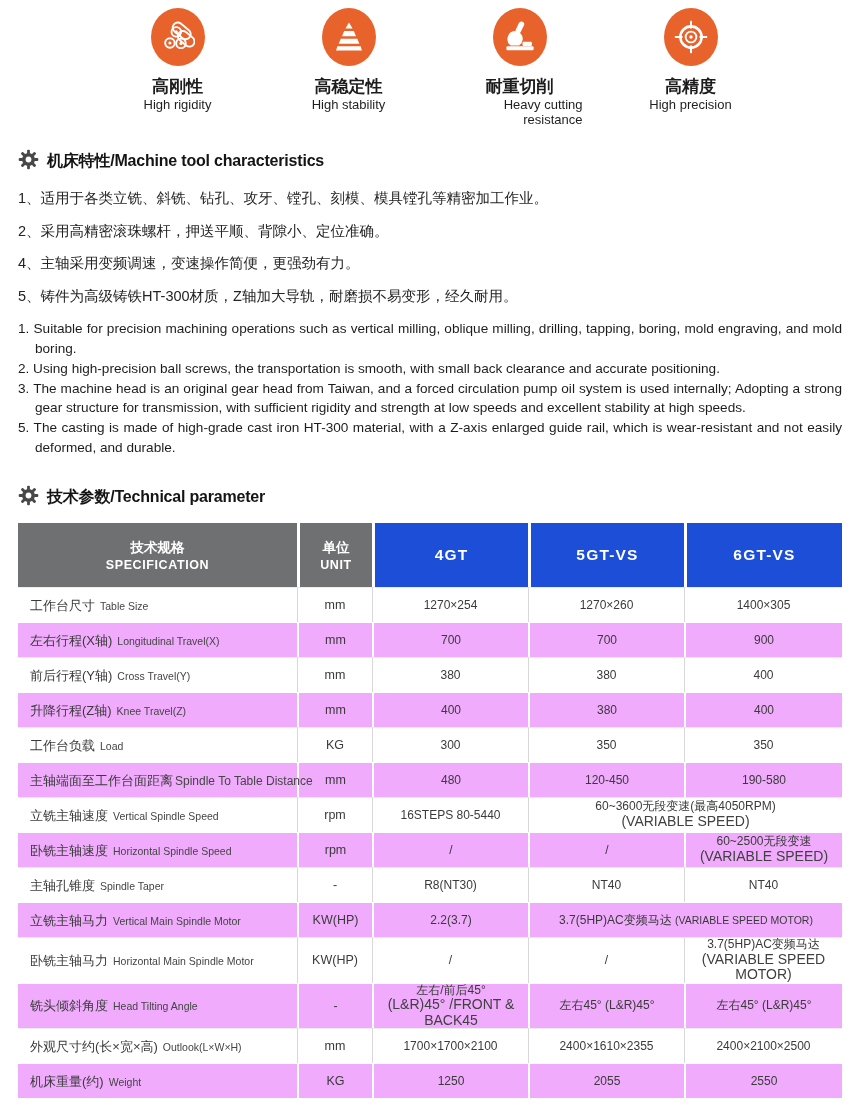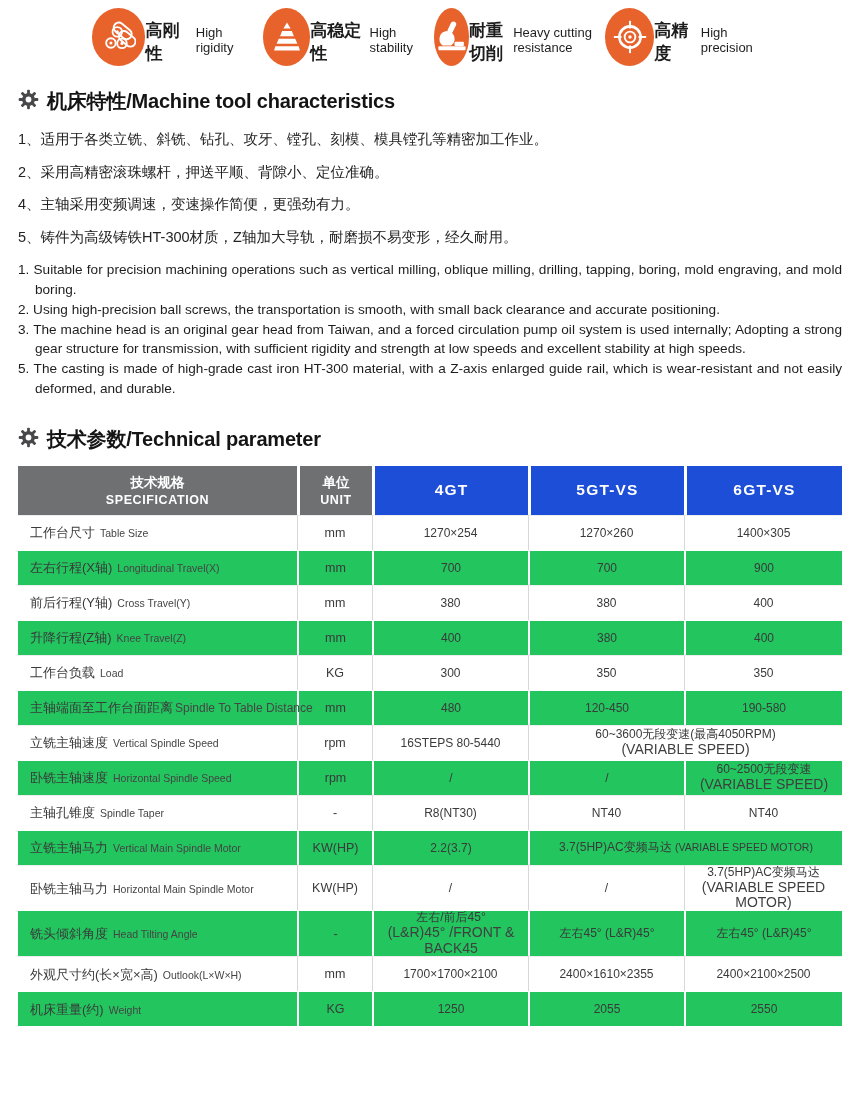--- a/index.html
+++ b/index.html
@@ -8,51 +8,51 @@
     height: 1109px;
     background: #ffffff;
     font-family: "Liberation Sans", "DejaVu Sans", sans-serif;
     color: #303030;
     overflow: hidden;
   }
   .page { padding-top: 8px; }
 
   
   .features { display: flex; justify-content: space-between; padding: 0 84px 0 92px; }
-  .feature { width: 172px; display: flex; align-items: center; }
+  .feature { width: 172px; display: flex; flex-direction: column; align-items: center; }
   .f-circle {
     width: 54px; height: 58px; border-radius: 50%;
     display: flex; align-items: center; justify-content: center;
     background: #E8622C;
   }
   .f-zh { margin-top: 9px; font-size: 17px; font-weight: 700; color: #1c1c1c; }
-  .f-en { margin-top: 8px; font-size: 13px; color: #1f1f1f; text-align: left; max-width: 126px; line-height: 1.12; }
+  .f-en { margin-top: 0; font-size: 13px; color: #1f1f1f; text-align: right; max-width: 126px; line-height: 1.12; }
 
   
   .section-title { display: flex; align-items: center; gap: 8px; margin: 22px 0 0 18px; }
-  .st-text { font-size: 20px; font-weight: 700; color: #141414; letter-spacing: -0.2px; }
+  .st-text { font-size: 16px; font-weight: 700; color: #141414; letter-spacing: -0.2px; }
 
   
   .zh-list { margin: 15px 18px 0 18px; font-size: 14.5px; color: #232323; }
   .zh-item { margin-bottom: 13.5px; }
   .en-list { margin: 1px 18px 0 18px; font-size: 13.6px; line-height: 1.46; color: #1d1d1d; }
   .en-item { padding-left: 17px; text-indent: -17px; text-align: justify; }
 
   
   table { border-collapse: separate; border-spacing: 0; width: 824px; margin: 13px 18px 0 18px; table-layout: fixed; }
-  thead th { height: 49px; vertical-align: middle; text-align: center; margin-left: 40px; }
+  thead th { height: 64px; vertical-align: middle; text-align: center; margin-left: 40px; }
   th.h-spec, th.h-unit { background: #6F7072; color: #fff; }
   th.h-model { background: #1d4ed8; color: #fff; font-size: 15.5px; font-weight: 700; letter-spacing: 1.2px; border-left: 3px solid #fff; }
   th.h-unit { border-left: 3px solid #fff; }
   .h-zh { font-size: 13.5px; font-weight: 700; display: block; }
   .h-en { font-size: 12.5px; font-weight: 700; letter-spacing: 0.6px; display: block; margin-top: 1px; }
 
   tbody td { height: 35px; vertical-align: middle; }
   tr.white td { background: #ffffff; border-left: 1px solid #d8d8d9; border-top: 1px solid #ededee; }
-  tr.gray  td { background: #22c55e; border-left: 2px solid #ffffff; border-top: 1px solid #ffffff; }
+  tr.gray  td { background: #f0abfc; border-left: 2px solid #ffffff; border-top: 1px solid #ffffff; }
   tbody td:first-child { border-left: none !important; }
   td.c-spec { padding-left: 12px; text-align: left; white-space: nowrap; }
   .r-zh { font-size: 13px; color: #3a3a3a; }
   .r-en { font-size: 10.5px; color: #454545; margin-left: 5px; }
   td.c-unit { text-align: center; font-size: 12.5px; color: #3a3a3a; }
   td.c-val  { text-align: center; font-size: 12px; color: #3a3a3a; }
   .v-main { display: block; line-height: 1.15; }
   .v-sub  { display: block; font-size: 14px; line-height: 1.1; color: #404040; }
   .v-subinline { font-size: 10.5px; }
 </style>

